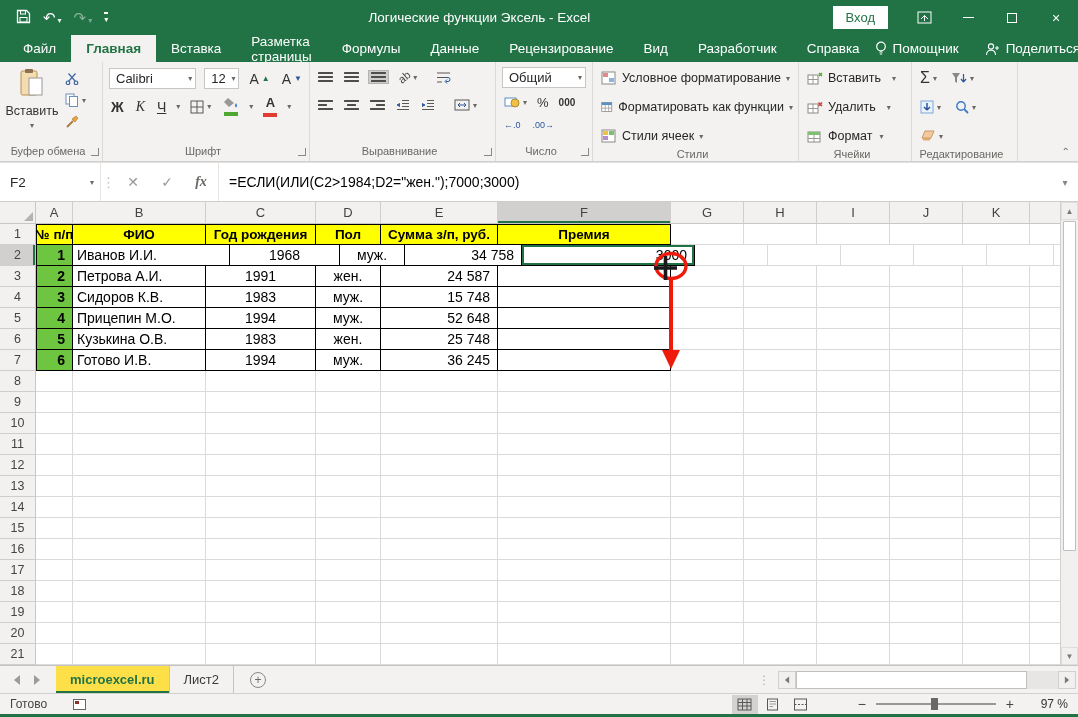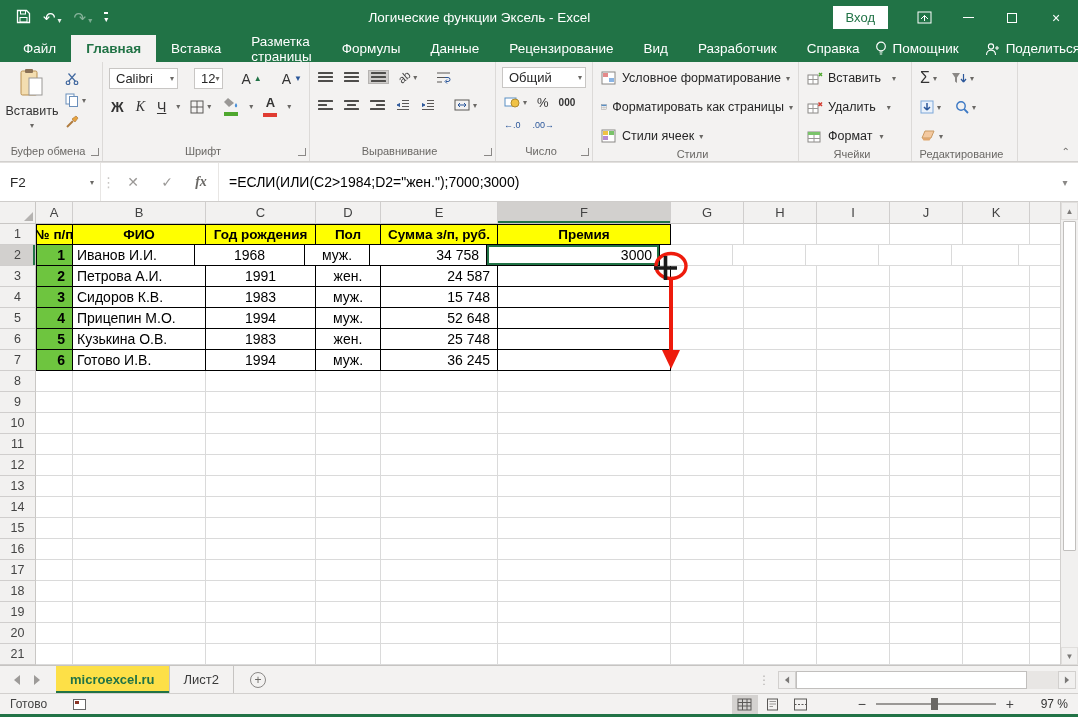--- a/index.html
+++ b/index.html
@@ -30,21 +30,21 @@
   .tabrow-right{margin-left:auto;display:flex;align-items:center;gap:26px;color:#fff;font-size:13.5px;padding-right:26px;}
   .tr-item{display:flex;align-items:center;gap:6px;}
 
   
   .ribbon{height:100px;background:#f3f2f1;border-bottom:1px solid #d2d0ce;display:flex;flex:0 0 auto;position:relative;}
   .rgroup{display:flex;flex-direction:column;border-right:1px solid #dcdad8;flex:0 0 auto;position:relative;}
   .rg-body{flex:1;display:flex;padding:4px 5px 0 6px;gap:5px;}
   .rg-label{height:18px;display:flex;align-items:center;justify-content:center;font-size:11px;color:#6a6865;position:relative;padding:0 12px 2px 6px;white-space:nowrap;}
   .dlg{position:absolute;right:3px;bottom:5px;width:8px;height:8px;border-right:1.3px solid #8a8886;border-bottom:1.3px solid #8a8886;}
   .col{display:flex;flex-direction:column;}
-  .rowline{display:flex;align-items:center;gap:16px;height:25px;}
+  .rowline{display:flex;align-items:center;gap:8px;height:25px;}
   .arr{font-size:8px;color:#6a6865;}
   .combo{display:flex;align-items:center;background:#fff;border:1px solid #c8c6c4;height:21px;padding:0 3px 0 6px;font-size:13px;color:#262626;}
   .bigbtn{display:flex;flex-direction:column;align-items:center;justify-content:flex-start;width:52px;padding-top:2px;gap:3px;font-size:12.5px;color:#333;cursor:pointer;}
   .minicol{display:flex;flex-direction:column;gap:6px;padding-top:5px;}
   .sbtn{display:flex;align-items:center;gap:3px;font-size:13px;color:#333;padding:1px 2px;cursor:pointer;}
   .sbtn.sel{background:#cfcdcb;border:1px solid #b5b3b1;}
   .bars{display:inline-flex;flex-direction:column;gap:2.2px;width:15px;}
   .bars b{height:2px;background:#4e4d4b;border-radius:.5px;display:block;width:100%;}
   .bars.ac{align-items:center}.bars.ac b:nth-child(2){width:60%}
   .bars.al{align-items:flex-start}.bars.al b:nth-child(2){width:60%}
@@ -436,21 +436,21 @@
             </svg>
           <span>Условное форматирование</span>
             <span class="arr">▾</span>
         </span>
         <span class="stl-item">
           <svg width="16" height="14" viewBox="0 0 16 14">
               <rect x="1" y="1" width="13" height="12" fill="#fff" stroke="#8a8886"></rect>
               <rect x="1" y="1" width="13" height="3.5" fill="#5a8fc4"></rect>
               <path d="M5.5 4.5 V13 M10 4.5 V13 M1 8.5 H14" stroke="#9a9896"></path>
             </svg>
-          <span>Форматировать как страницы</span>
+          <span>Форматировать как функции</span>
             <span class="arr">▾</span>
         </span>
         <span class="stl-item">
           <svg width="16" height="14" viewBox="0 0 16 14">
               <rect x="1" y="1" width="13" height="12" fill="#fff" stroke="#8a8886"></rect>
               <rect x="2" y="2" width="5" height="4" fill="#f0c244"></rect>
               <rect x="8" y="2" width="5" height="4" fill="#7ac36a"></rect>
               <rect x="2" y="7" width="5" height="4" fill="#b78ad4"></rect>
             </svg>
           <span>Стили ячеек</span>
@@ -591,21 +591,21 @@
             <div class="cell" style="width: 73px;"></div>
             <div class="cell" style="width: 73px;"></div>
             <div class="cell" style="width: 73px;"></div>
             <div class="cell" style="width: 73px;"></div>
             <div class="cell" style="width: 67px;"></div>
             <div class="cell fill"></div>
           </div>
           <div class="grow">
             <div class="rh selrow">2</div>
             <div class="cell tbl a-r greenc tl" style="width: 37px;">1</div>
-            <div class="cell tbl a-l" style="width: 122px;">Иванов И.И.</div>
+            <div class="cell tbl a-l" style="width: 157px;">Иванов И.И.</div>
             <div class="cell tbl a-c" style="width: 110px;">1968</div>
             <div class="cell tbl a-c" style="width: 65px;">муж.</div>
             <div class="cell tbl a-r" style="width: 117px;">34 758</div>
             <div class="cell tbl a-r sel" style="width: 173px;">3000</div>
             <div class="cell" style="width: 73px;"></div>
             <div class="cell" style="width: 73px;"></div>
             <div class="cell" style="width: 73px;"></div>
             <div class="cell" style="width: 73px;"></div>
             <div class="cell" style="width: 67px;"></div>
             <div class="cell fill"></div>

